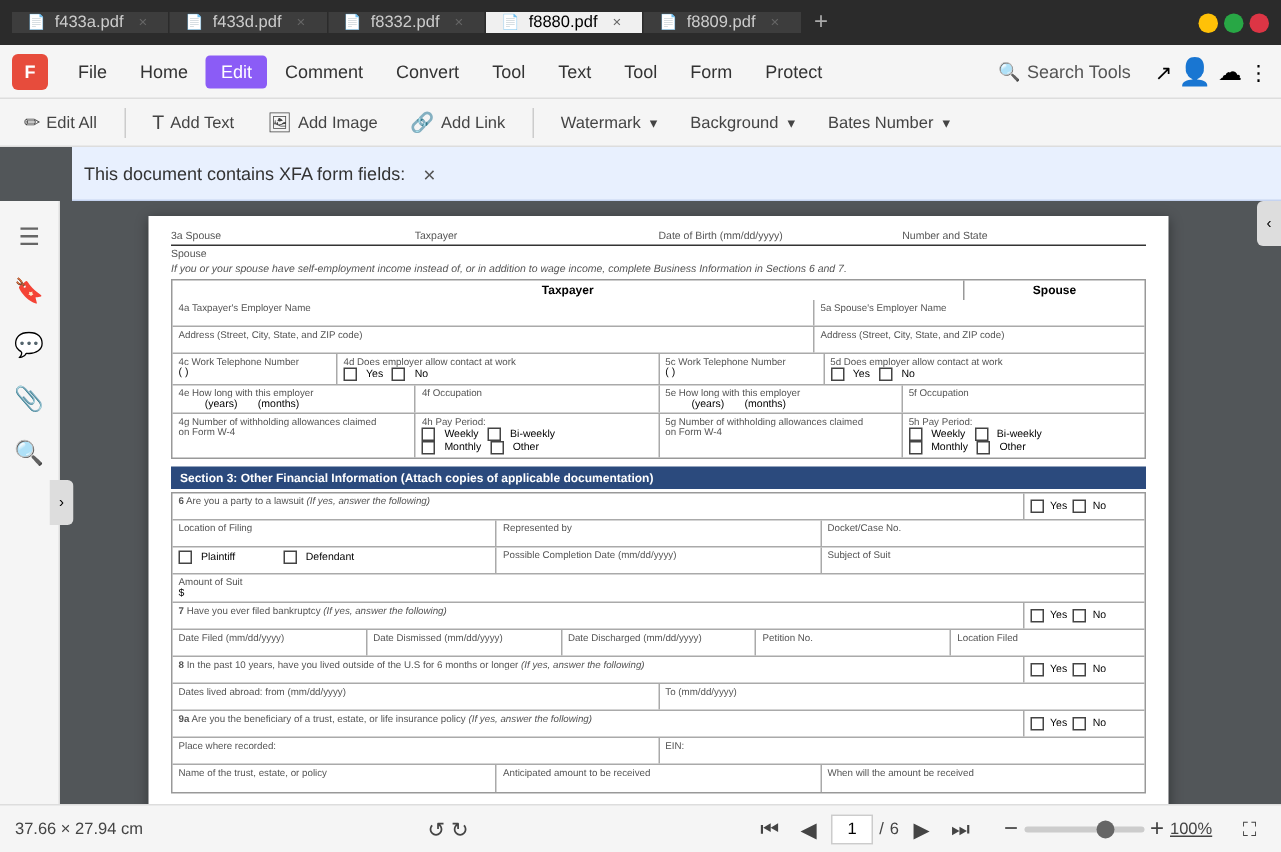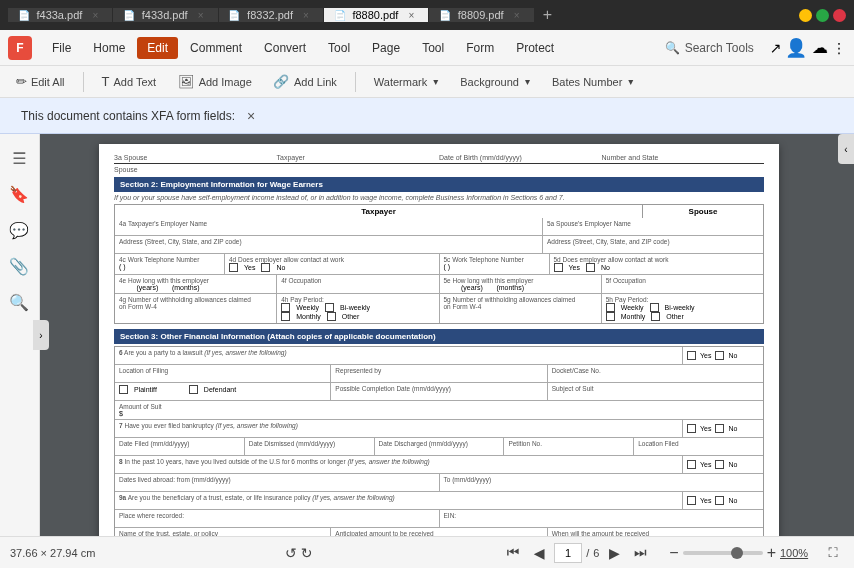--- a/index.html
+++ b/index.html
@@ -87,21 +87,21 @@
       font-size: 12px;
     }
     .menu-item {
       padding: 4px 10px;
       border-radius: 3px;
       cursor: pointer;
       font-size: 12px;
       color: #333;
     }
     .menu-item.active {
-      background: #c2410c;
+      background: #8b5cf6;
       color: white;
     }
     .menu-right {
       margin-left: auto;
       display: flex;
       align-items: center;
       gap: 6px;
     }
     .search-tools {
       display: flex;
@@ -145,24 +145,25 @@
       margin-left: 2px;
     }
 
     
     .notification-bar {
       position: relative;
       background: #e8f0fe;
       height: 36px;
       display: flex;
       align-items: center;
-      padding: 0 21px;
+      padding: 0 8px;
       font-size: 12px;
       color: #333;
       border-bottom: 1px solid #c5d3f0;
+      margin-left: 48px;
     }
     .highlight-btn {
       margin-left: auto;
       background: #1a73e8;
       color: white;
       padding: 5px 14px;
       border-radius: 4px;
       cursor: pointer;
       font-size: 12px;
       font-weight: 500;
@@ -467,21 +468,21 @@
 <div class="menu-bar">
   <div class="menu-logo">
     <span>F</span>
   </div>
   <div class="menu-item">File</div>
   <div class="menu-item">Home</div>
   <div class="menu-item active">Edit</div>
   <div class="menu-item">Comment</div>
   <div class="menu-item">Convert</div>
   <div class="menu-item">Tool</div>
-  <div class="menu-item">Page</div>
+  <div class="menu-item">Text</div>
   <div class="menu-item">Tool</div>
   <div class="menu-item">Form</div>
   <div class="menu-item">Protect</div>
   <div class="menu-right">
     <div class="search-tools">
       <span>🔍</span>
       <span>Search Tools</span>
     </div>
     <div style="display:flex;gap:4px;align-items:center;">
       <span style="font-size:14px;cursor:pointer;">↗</span>
@@ -542,23 +543,20 @@
   <div class="pdf-page">
 
     <div class="pdf-header-row">
       <span>3a  Spouse</span>
       <span>Taxpayer</span>
       <span>Date of Birth (mm/dd/yyyy)</span>
       <span>Number and State</span>
     </div>
     <div style="font-size:7px;color:#555;margin-bottom:3px;">Spouse</div>
 
-    <div class="section-header">
-      <span>Section 2: Employment Information for Wage Earners</span>
-    </div>
     <div class="section-sub">If you or your spouse have self-employment income instead of, or in addition to wage income, complete Business Information in Sections 6 and 7.</div>
 
     <div class="row-header">
       <div class="col-left">Taxpayer</div>
       <div class="col-right">Spouse</div>
     </div>
 
     <div class="form-grid">
 
       <div class="form-row">

